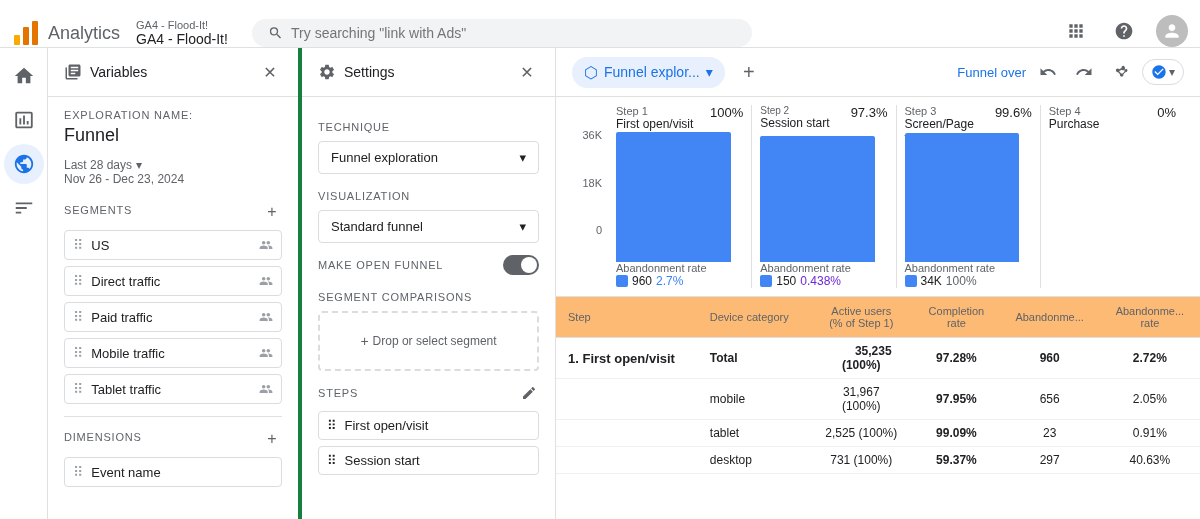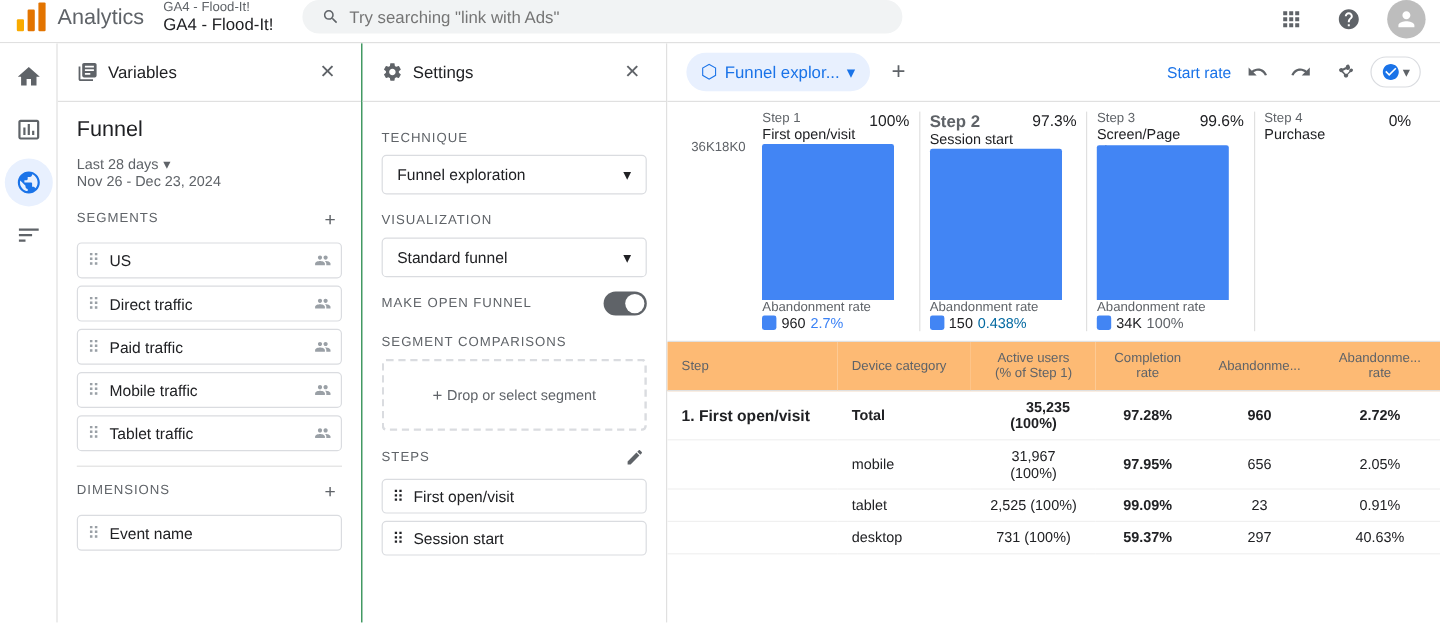--- a/index.html
+++ b/index.html
@@ -1,20 +1,20 @@
 <!DOCTYPE html>
 <html><head>
   <meta charset="utf-8">
   <style>
     * { box-sizing: border-box; margin: 0; padding: 0; }
     body { font-family: 'Google Sans', Arial, sans-serif; font-size: 13px; background: #fff; color: #202124; overflow: hidden; width: 1200px; height: 519px; }
 
     
     .app-container { display: flex; flex-direction: column; height: 519px; width: 1200px; }
-    .top-bar { display: flex; align-items: flex-start; height: 36px; background: #fff; border-bottom: 1px solid #e0e0e0; padding: 0 12px; gap: 8px; flex-shrink: 0; }
+    .top-bar { display: flex; align-items: flex-end; height: 48px; background: #fff; border-bottom: 1px solid #e0e0e0; padding: 0 12px; gap: 8px; flex-shrink: 0; }
     .main-area { display: flex; flex: 1; overflow: hidden; }
 
     
     .logo { display: flex; align-items: center; gap: 8px; }
     .logo-icon { width: 28px; height: 28px; }
     .app-title { font-size: 18px; color: #5f6368; font-weight: 400; }
     .account-info { display: flex; flex-direction: column; margin-left: 8px; }
     .account-parent { font-size: 11px; color: #5f6368; }
     .account-name { font-size: 14px; font-weight: 500; color: #202124; }
     .search-bar { flex: 1; max-width: 500px; margin-left: 16px; display: flex; align-items: center; background: #f1f3f4; border-radius: 24px; padding: 6px 16px; gap: 8px; }
@@ -22,21 +22,21 @@
     .top-icons { display: flex; align-items: center; gap: 16px; margin-left: auto; }
     .icon-btn { width: 32px; height: 32px; display: flex; align-items: center; justify-content: center; border-radius: 50%; cursor: pointer; color: #5f6368; border: none; background: transparent; font-size: 18px; }
     .avatar { width: 32px; height: 32px; border-radius: 50%; background: #bdbdbd; overflow: hidden; display: flex; align-items: center; justify-content: center; }
 
     
     .left-nav { width: 48px; background: #fff; border-right: 1px solid #e0e0e0; display: flex; flex-direction: column; align-items: center; padding-top: 8px; gap: 4px; flex-shrink: 0; }
     .nav-icon { width: 40px; height: 40px; display: flex; align-items: center; justify-content: center; border-radius: 50%; cursor: pointer; color: #5f6368; font-size: 20px; }
     .nav-icon.active { background: #e8f0fe; color: #1a73e8; }
 
     
-    .variables-panel { width: 254px; border-right: 1px solid #15803d; display: flex; flex-direction: column; overflow: hidden; flex-shrink: 0; }
+    .variables-panel { width: 254px; border-right: 4px solid #15803d; display: flex; flex-direction: column; overflow: hidden; flex-shrink: 0; }
     .panel-header { display: flex; align-items: center; justify-content: space-between; padding: 12px 16px; border-bottom: 1px solid #e0e0e0; }
     .panel-title { font-size: 14px; font-weight: 500; display: flex; align-items: center; gap: 8px; color: #202124; }
     .close-btn { width: 24px; height: 24px; display: flex; align-items: center; justify-content: center; cursor: pointer; color: #5f6368; border: none; background: transparent; font-size: 16px; border-radius: 50%; }
     .panel-content { flex: 1; overflow-y: auto; padding: 12px 16px; }
     .section-label { font-size: 11px; color: #5f6368; font-weight: 500; letter-spacing: 0.8px; text-transform: uppercase; margin-bottom: 4px; }
     .exploration-name { font-size: 18px; font-weight: 400; color: #202124; margin-bottom: 12px; }
     .date-range { margin-bottom: 16px; }
     .date-label { font-size: 12px; color: #5f6368; display: flex; align-items: center; gap: 4px; cursor: pointer; }
     .date-value { font-size: 12px; color: #5f6368; }
     .section-header { display: flex; align-items: center; justify-content: space-between; margin-bottom: 8px; margin-top: 12px; }
@@ -170,20 +170,21 @@
       <div class="panel-header">
         <div class="panel-title">
           <svg width="18" height="18" viewBox="0 0 24 24" fill="#5f6368">
               <path d="M4 6H2v14c0 1.1.9 2 2 2h14v-2H4V6zm16-4H8c-1.1 0-2 .9-2 2v12c0 1.1.9 2 2 2h12c1.1 0 2-.9 2-2V4c0-1.1-.9-2-2-2zm-1 9H9V9h10v2zm-4 4H9v-2h6v2zm4-8H9V5h10v2z"></path>
             </svg>
           <span>Variables</span>
         </div>
         <button class="close-btn">✕</button>
       </div>
       <div class="panel-content">
+        <div class="section-label">EXPLORATION NAME:</div>
         <div class="exploration-name">Funnel</div>
 
         <div class="date-range">
           <div class="date-label">
             <span>Last 28 days</span>
             <span>▾</span>
           </div>
           <div class="date-value">Nov 26 - Dec 23, 2024</div>
         </div>
 
@@ -308,21 +309,21 @@
     <div class="main-content">
 
       <div class="exploration-header">
         <div class="tab-item active">
           <span class="tab-icon">⬡</span>
           <span class="tab-label">Funnel explor...</span>
           <span class="tab-dropdown">▾</span>
         </div>
         <button class="add-tab-btn">+</button>
         <div class="header-actions">
-          <button class="start-over-btn">Start rate</button>
+          <button class="start-over-btn">Funnel over</button>
           <button class="action-btn">
             <svg width="18" height="18" viewBox="0 0 24 24" fill="#5f6368">
                 <path d="M12.5 8c-2.65 0-5.05.99-6.9 2.6L2 7v9h9l-3.62-3.62c1.39-1.16 3.16-1.88 5.12-1.88 3.54 0 6.55 2.31 7.6 5.5l2.37-.78C21.08 11.03 17.15 8 12.5 8z"></path>
               </svg>
           </button>
           <button class="action-btn">
             <svg width="18" height="18" viewBox="0 0 24 24" fill="#5f6368">
                 <path d="M18.4 10.6C16.55 8.99 14.15 8 11.5 8c-4.65 0-8.58 3.03-9.96 7.22L3.9 16c1.05-3.19 4.05-5.5 7.6-5.5 1.95 0 3.73.72 5.12 1.88L13 16h9V7l-3.6 3.6z"></path>
               </svg>
           </button>
@@ -337,21 +338,21 @@
               </svg>
             <span style="font-size:12px;color:#5f6368;">▾</span>
           </div>
         </div>
       </div>
 
       <div class="chart-area">
 
         <div class="funnel-chart" style="height:200px; align-items:stretch;">
 
-          <div style="display:flex;flex-direction:row;justify-content:space-between;padding:24px 6px 52px 4px;font-size:11px;color:#5f6368;text-align:right;min-width:36px;">
+          <div style="display:flex;flex-direction:column;justify-content:space-between;padding:24px 6px 52px 4px;font-size:11px;color:#5f6368;text-align:right;min-width:36px;">
             <span>36K</span>
             <span>18K</span>
             <span>0</span>
           </div>
 
           <div id="funnel-steps-container" style="display:flex;flex:1;">
               <div class="funnel-step">
     <div style="display:flex;align-items:flex-start;justify-content:space-between;margin-bottom:2px;flex-shrink:0;">
       <div>
         <div style="font-size:11px;color:#5f6368;">Step 1</div>
@@ -367,34 +368,34 @@
       <div style="display:flex;align-items:center;gap:4px;">
         <div style="width:12px;height:12px;background:#4285f4;border-radius:2px;flex-shrink:0;"></div>
         <span style="font-size:12px;font-weight:500;">960</span>
         <span style="font-size:12px;color:#3b82f6;">2.7%</span>
       </div>
     </div>
   </div>
               <div class="funnel-step">
     <div style="display:flex;align-items:flex-start;justify-content:space-between;margin-bottom:2px;flex-shrink:0;">
       <div>
-        <div style="font-size:14px;color:#5f6368;font-weight:bold;">Step 2</div>
+        <div style="font-size:10px;color:#5f6368;">Step 2</div>
         <div style="font-size:12px;font-weight:500;color:#202124;">Session start</div>
       </div>
       <div style="font-size:13px;font-weight:500;color:#202124;white-space:nowrap;">97.3%</div>
     </div>
     <div style="flex:1;display:flex;align-items:flex-end;min-height:0;">
       <div style="background:#4285f4;border-radius:2px 2px 0 0;width:90%;height:126px;max-height:130px;"></div>
     </div>
     <div style="flex-shrink:0;">
       <div style="font-size:11px;color:#5f6368;">Abandonment rate</div>
       <div style="display:flex;align-items:center;gap:4px;">
         <div style="width:12px;height:12px;background:#4285f4;border-radius:2px;flex-shrink:0;"></div>
         <span style="font-size:12px;font-weight:500;">150</span>
-        <span style="font-size:12px;color:#0369a1;">0.438%</span>
+        <span style="font-size:12px;color:#6d28d9;">0.438%</span>
       </div>
     </div>
   </div>
               <div class="funnel-step">
     <div style="display:flex;align-items:flex-start;justify-content:space-between;margin-bottom:2px;flex-shrink:0;">
       <div>
         <div style="font-size:11px;color:#5f6368;">Step 3</div>
         <div style="font-size:12px;font-weight:500;color:#202124;">Screen/Page vi...</div>
       </div>
       <div style="font-size:13px;font-weight:500;color:#202124;white-space:nowrap;">99.6%</div>

